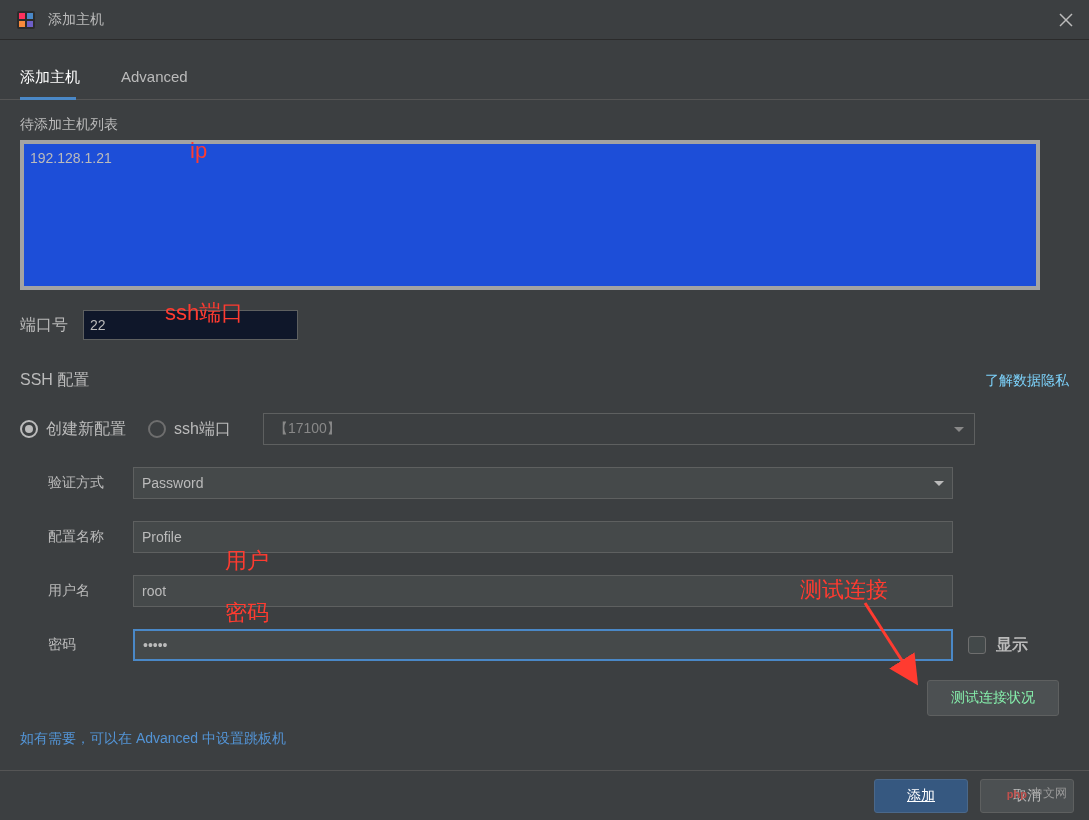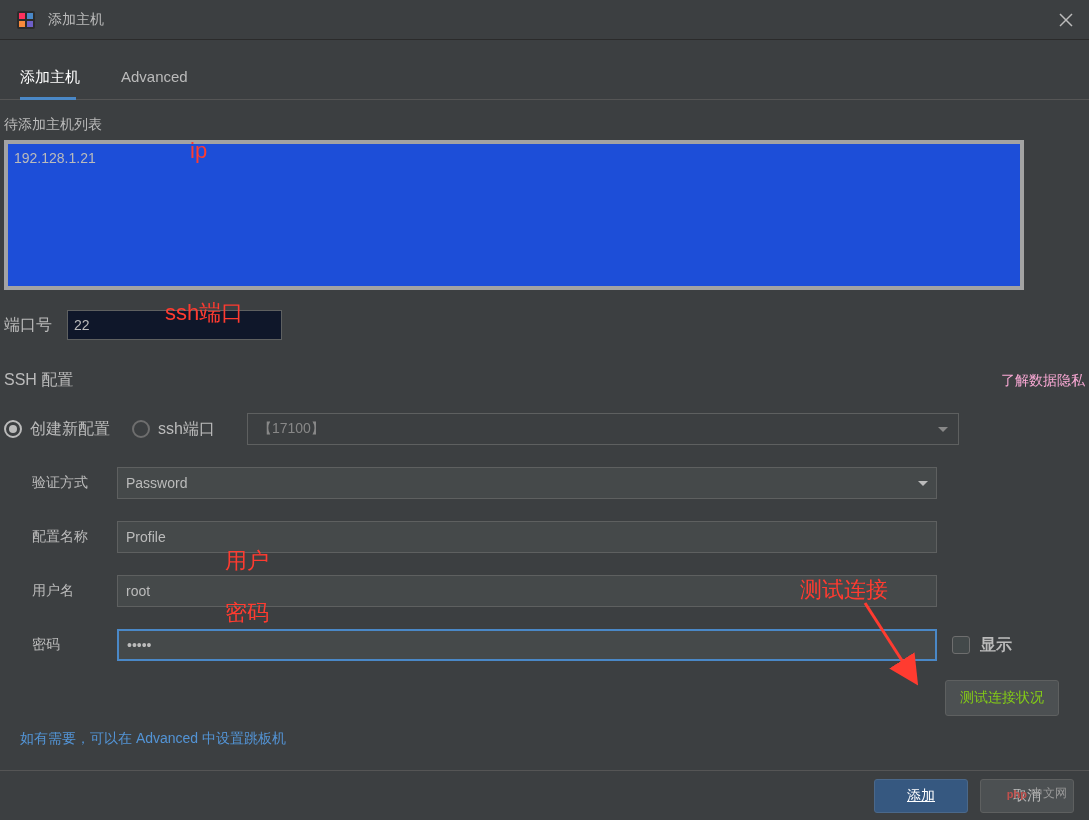--- a/index.html
+++ b/index.html
@@ -64,21 +64,21 @@
     .tab.active::after {
       content: '';
       position: absolute;
       bottom: -1px;
       left: 0;
       right: 20px;
       height: 3px;
       background: #4a88c7;
     }
     .content {
-      padding: 10px 4px;
+      padding: 10px 20px;
     }
     .section-label {
       color: #bbbbbb;
       font-size: 14px;
       margin-bottom: 6px;
       margin-top: 6px;
     }
     .textarea {
       width: 1020px;
       height: 150px;
@@ -107,21 +107,21 @@
     }
     .ssh-section {
       margin-top: 30px;
     }
     .ssh-header {
       display: flex;
       justify-content: space-between;
       align-items: center;
     }
     .link {
-      color: #f9a8d4;
+      color: #7dd3fc;
       font-size: 14px;
       cursor: pointer;
     }
     .radio-row {
       display: flex;
       align-items: center;
       margin-top: 22px;
       gap: 12px;
     }
     .radio-group {
@@ -205,24 +205,24 @@
       font-weight: bold;
     }
     .checkbox {
       width: 18px;
       height: 18px;
       border: 1px solid #6e6e6e;
       border-radius: 3px;
       background: #43494a;
     }
     .test-btn {
-      padding: 8px 14px;
+      padding: 8px 23px;
       background: #4c5052;
       border: 1px solid #5e6060;
-      color: #84cc16;
+      color: #86efac;
       font-size: 14px;
       cursor: pointer;
       border-radius: 3px;
       position: absolute;
       right: 30px;
       top: 680px;
     }
     .hint {
       color: #5394d6;
       font-size: 14px;

